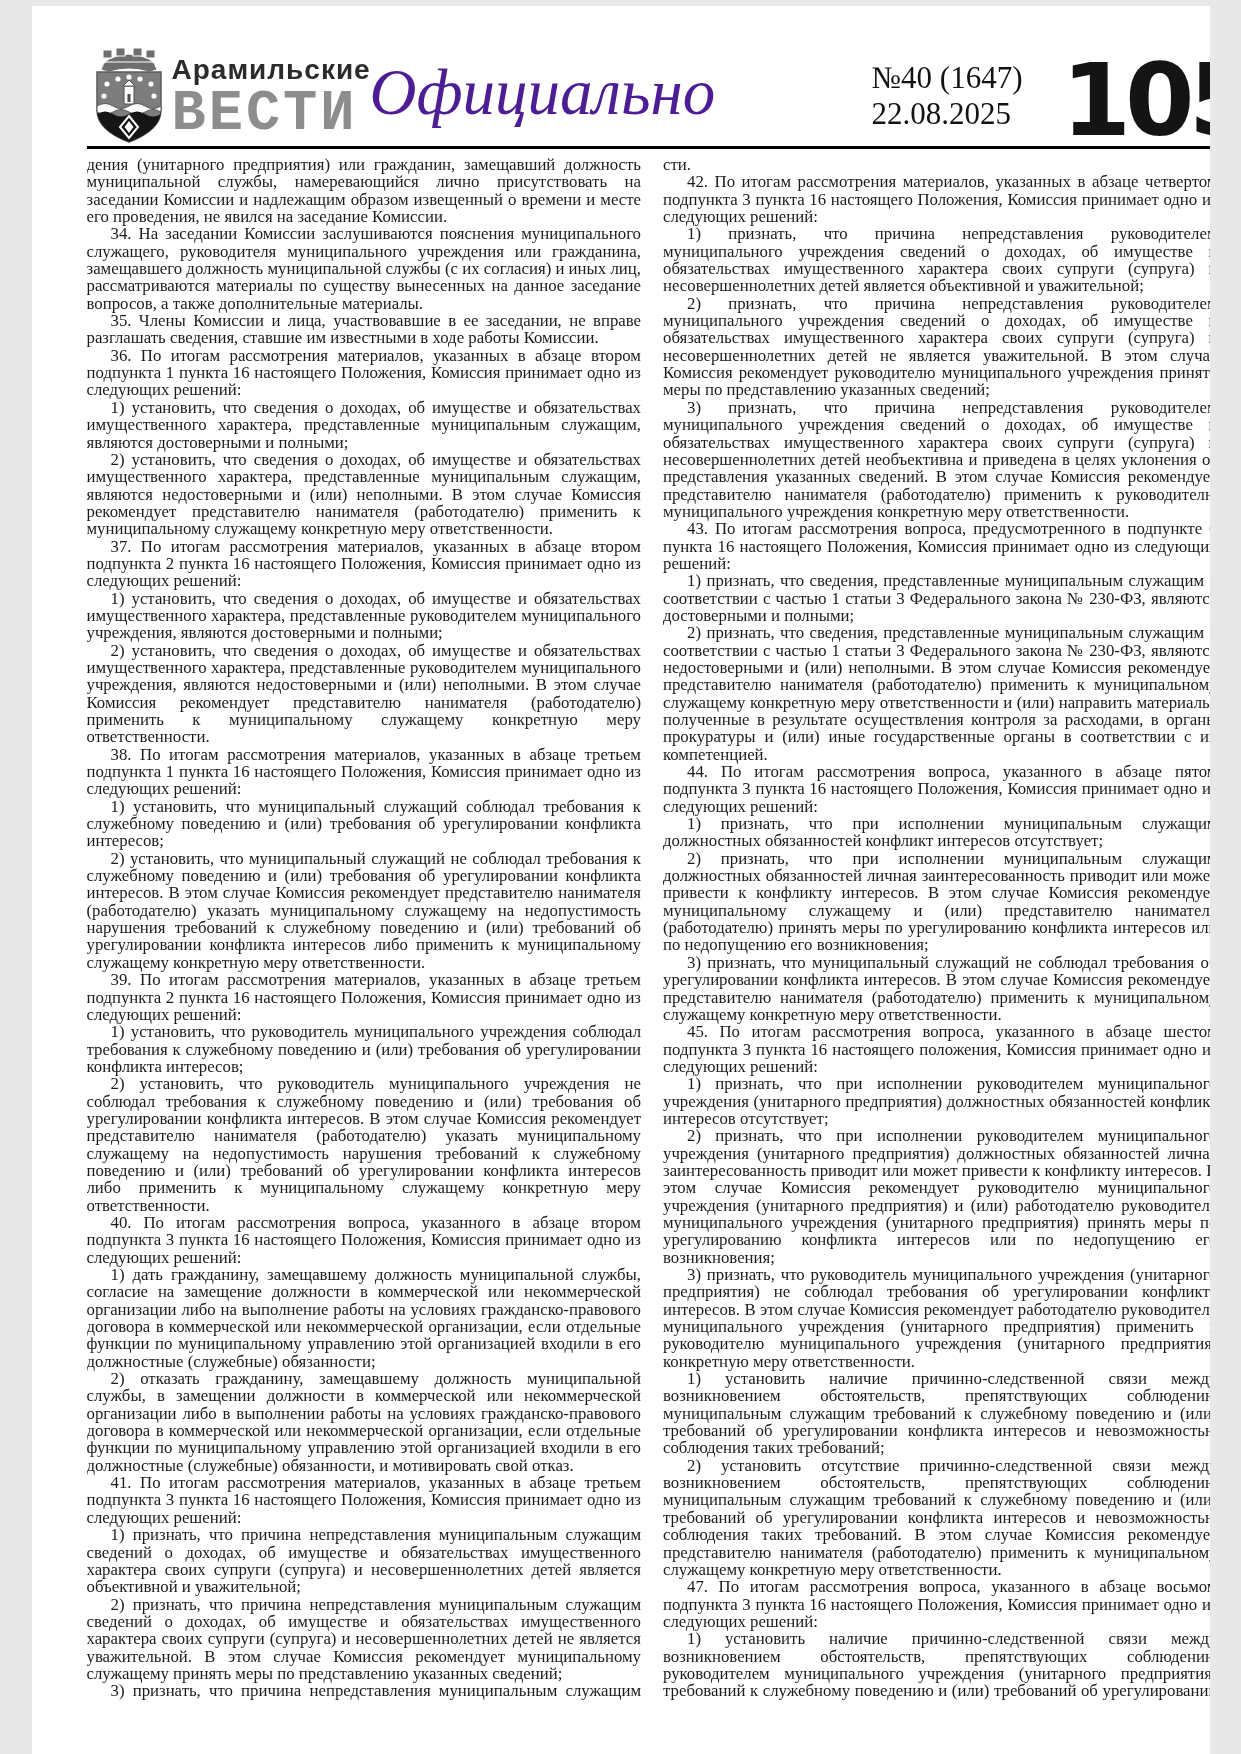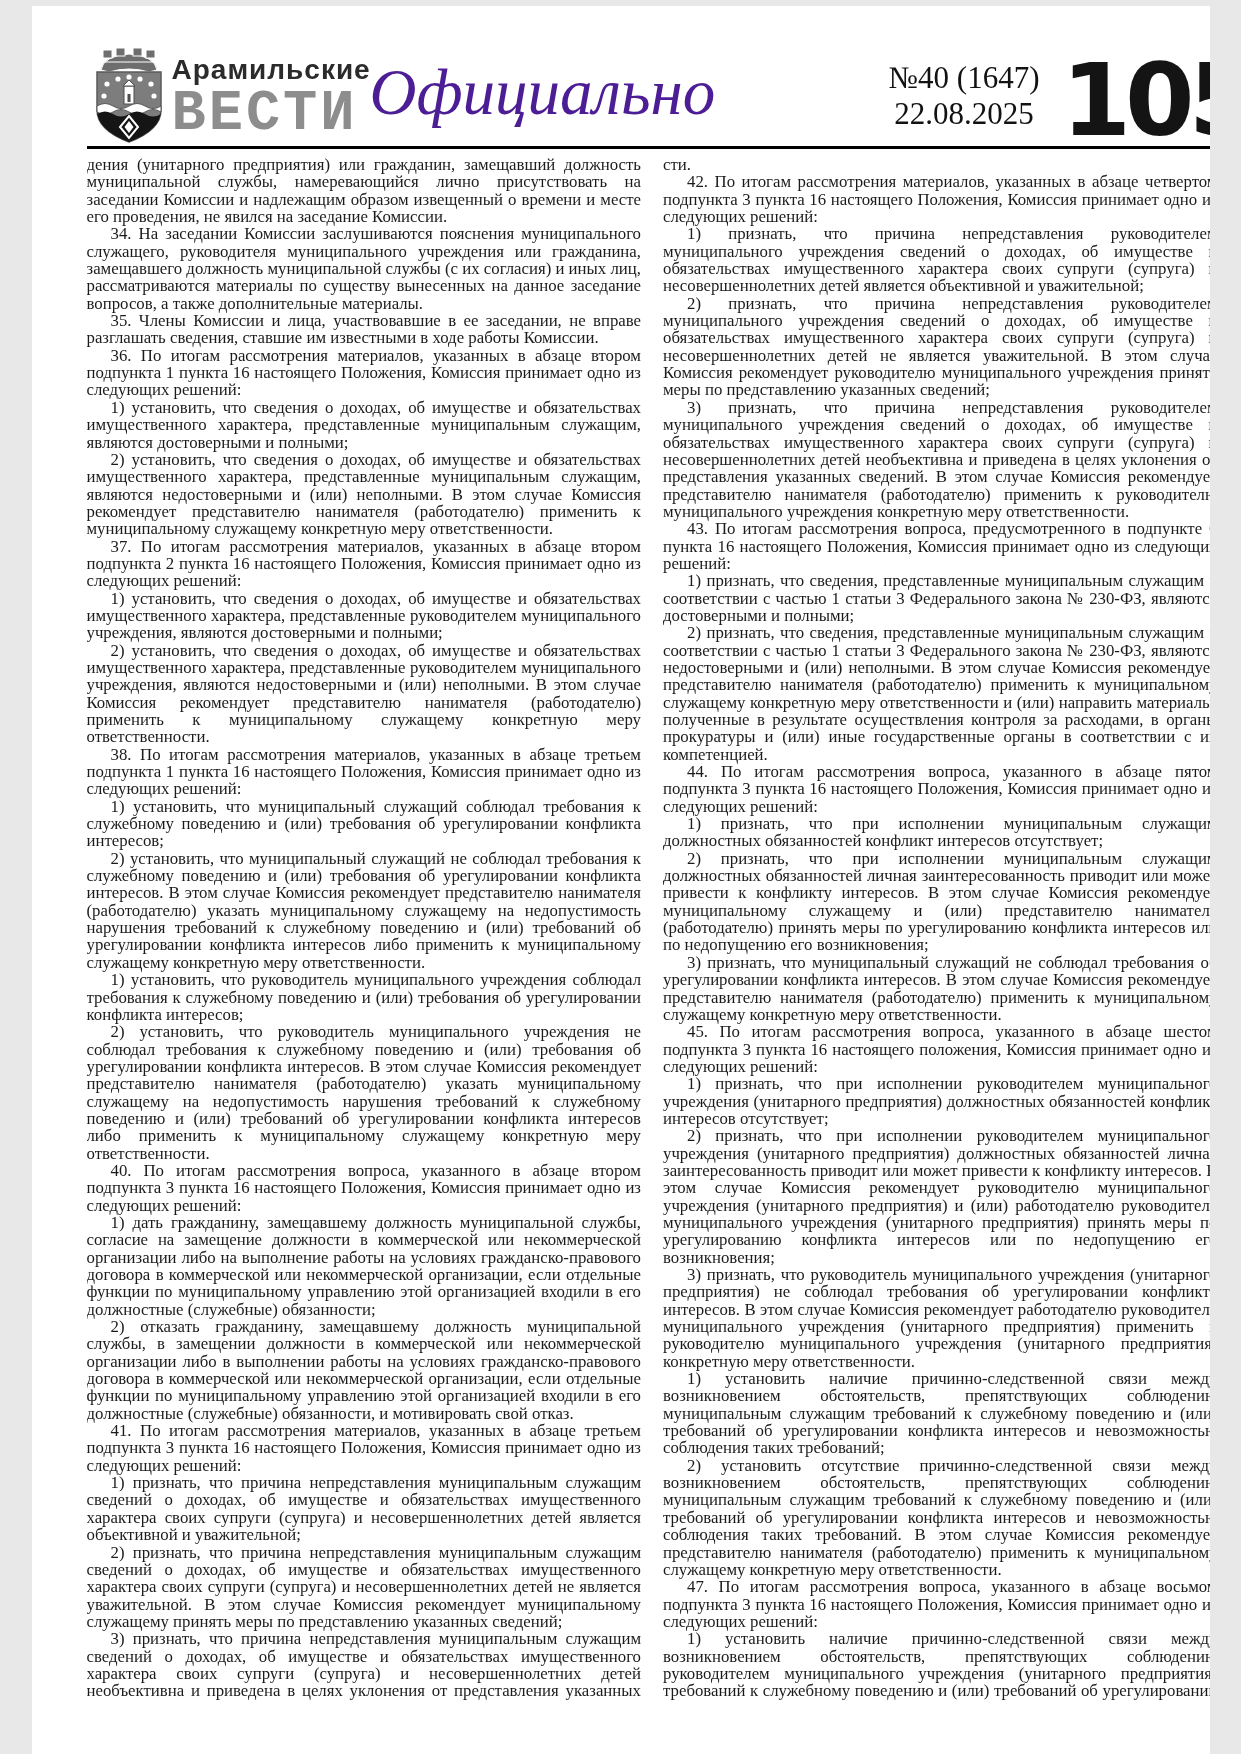--- a/index.html
+++ b/index.html
@@ -24,21 +24,21 @@
     font-family:Liberation Mono, monospace;
     font-weight:700;font-size:57px;color:#8d8d8d;letter-spacing:3px;
     margin-top:2px;
   }
   .section-title{
     position:absolute;left:338px;top:46px;
     font-family:"Liberation Serif", serif;
     font-style:italic;font-size:65px;line-height:80px;color:#4c1d95;
   }
   .issue-block{
-    position:absolute;left:840px;top:54px;width:185px;text-align:center;
+    position:absolute;left:840px;top:54px;width:185px;text-align:left;
     font-family:"Liberation Serif", serif;
     font-size:31px;line-height:36px;color:#121212;
   }
   .page-number{
     position:absolute;left:1030px;top:41px;width:178px;text-align:right;
     font-family:"DejaVu Sans", sans-serif;
     font-weight:bold;font-size:100px;line-height:108px;
     letter-spacing:-6px;color:#141414;
   }
   .header-rule{
@@ -127,20 +127,21 @@
         <p>35. Члены Комиссии и лица, участвовавшие в ее заседании, не вправе разглашать сведения, ставшие им известными в ходе работы Комиссии.</p>
         <p>36. По итогам рассмотрения материалов, указанных в абзаце втором подпункта 1 пункта 16 настоящего Положения, Комиссия принимает одно из следующих решений:</p>
         <p>1) установить, что сведения о доходах, об имуществе и обязательствах имущественного характера, представленные муниципальным служащим, являются достоверными и полными;</p>
         <p>2) установить, что сведения о доходах, об имуществе и обязательствах имущественного характера, представленные муниципальным служащим, являются недостоверными и (или) неполными. В этом случае Комиссия рекомендует представителю нанимателя (работодателю) применить к муниципальному служащему конкретную меру ответственности.</p>
         <p>37. По итогам рассмотрения материалов, указанных в абзаце втором подпункта 2 пункта 16 настоящего Положения, Комиссия принимает одно из следующих решений:</p>
         <p>1) установить, что сведения о доходах, об имуществе и обязательствах имущественного характера, представленные руководителем муниципального учреждения, являются достоверными и полными;</p>
         <p>2) установить, что сведения о доходах, об имуществе и обязательствах имущественного характера, представленные руководителем муниципального учреждения, являются недостоверными и (или) неполными. В этом случае Комиссия рекомендует представителю нанимателя (работодателю) применить к муниципальному служащему конкретную меру ответственности.</p>
         <p>38. По итогам рассмотрения материалов, указанных в абзаце третьем подпункта 1 пункта 16 настоящего Положения, Комиссия принимает одно из следующих решений:</p>
         <p>1) установить, что муниципальный служащий соблюдал требования к служебному поведению и (или) требования об урегулировании конфликта интересов;</p>
         <p>2) установить, что муниципальный служащий не соблюдал требования к служебному поведению и (или) требования об урегулировании конфликта интересов. В этом случае Комиссия рекомендует представителю нанимателя (работодателю) указать муниципальному служащему на недопустимость нарушения требований к служебному поведению и (или) требований об урегулировании конфликта интересов либо применить к муниципальному служащему конкретную меру ответственности.</p>
+        <p>39. По итогам рассмотрения материалов, указанных в абзаце третьем подпункта 2 пункта 16 настоящего Положения, Комиссия принимает одно из следующих решений:</p>
         <p>1) установить, что руководитель муниципального учреждения соблюдал требования к служебному поведению и (или) требования об урегулировании конфликта интересов;</p>
         <p>2) установить, что руководитель муниципального учреждения не соблюдал требования к служебному поведению и (или) требования об урегулировании конфликта интересов. В этом случае Комиссия рекомендует представителю нанимателя (работодателю) указать муниципальному служащему на недопустимость нарушения требований к служебному поведению и (или) требований об урегулировании конфликта интересов либо применить к муниципальному служащему конкретную меру ответственности.</p>
         <p>40. По итогам рассмотрения вопроса, указанного в абзаце втором подпункта 3 пункта 16 настоящего Положения, Комиссия принимает одно из следующих решений:</p>
         <p>1) дать гражданину, замещавшему должность муниципальной службы, согласие на замещение должности в коммерческой или некоммерческой организации либо на выполнение работы на условиях гражданско-правового договора в коммерческой или некоммерческой организации, если отдельные функции по муниципальному управлению этой организацией входили в его должностные (служебные) обязанности;</p>
         <p>2) отказать гражданину, замещавшему должность муниципальной службы, в замещении должности в коммерческой или некоммерческой организации либо в выполнении работы на условиях гражданско-правового договора в коммерческой или некоммерческой организации, если отдельные функции по муниципальному управлению этой организацией входили в его должностные (служебные) обязанности, и мотивировать свой отказ.</p>
         <p>41. По итогам рассмотрения материалов, указанных в абзаце третьем подпункта 3 пункта 16 настоящего Положения, Комиссия принимает одно из следующих решений:</p>
         <p>1) признать, что причина непредставления муниципальным служащим сведений о доходах, об имуществе и обязательствах имущественного характера своих супруги (супруга) и несовершеннолетних детей является объективной и уважительной;</p>
         <p>2) признать, что причина непредставления муниципальным служащим сведений о доходах, об имуществе и обязательствах имущественного характера своих супруги (супруга) и несовершеннолетних детей не является уважительной. В этом случае Комиссия рекомендует муниципальному служащему принять меры по представлению указанных сведений;</p>
         <p>3) признать, что причина непредставления муниципальным служащим сведений о доходах, об имуществе и обязательствах имущественного характера своих супруги (супруга) и несовершеннолетних детей необъективна и приведена в целях уклонения от представления указанных сведений. В этом случае Комиссия рекомендует представителю нанимателя (работодателю) применить к муниципальному служащему конкретную меру ответственно-</p>
       </div>

